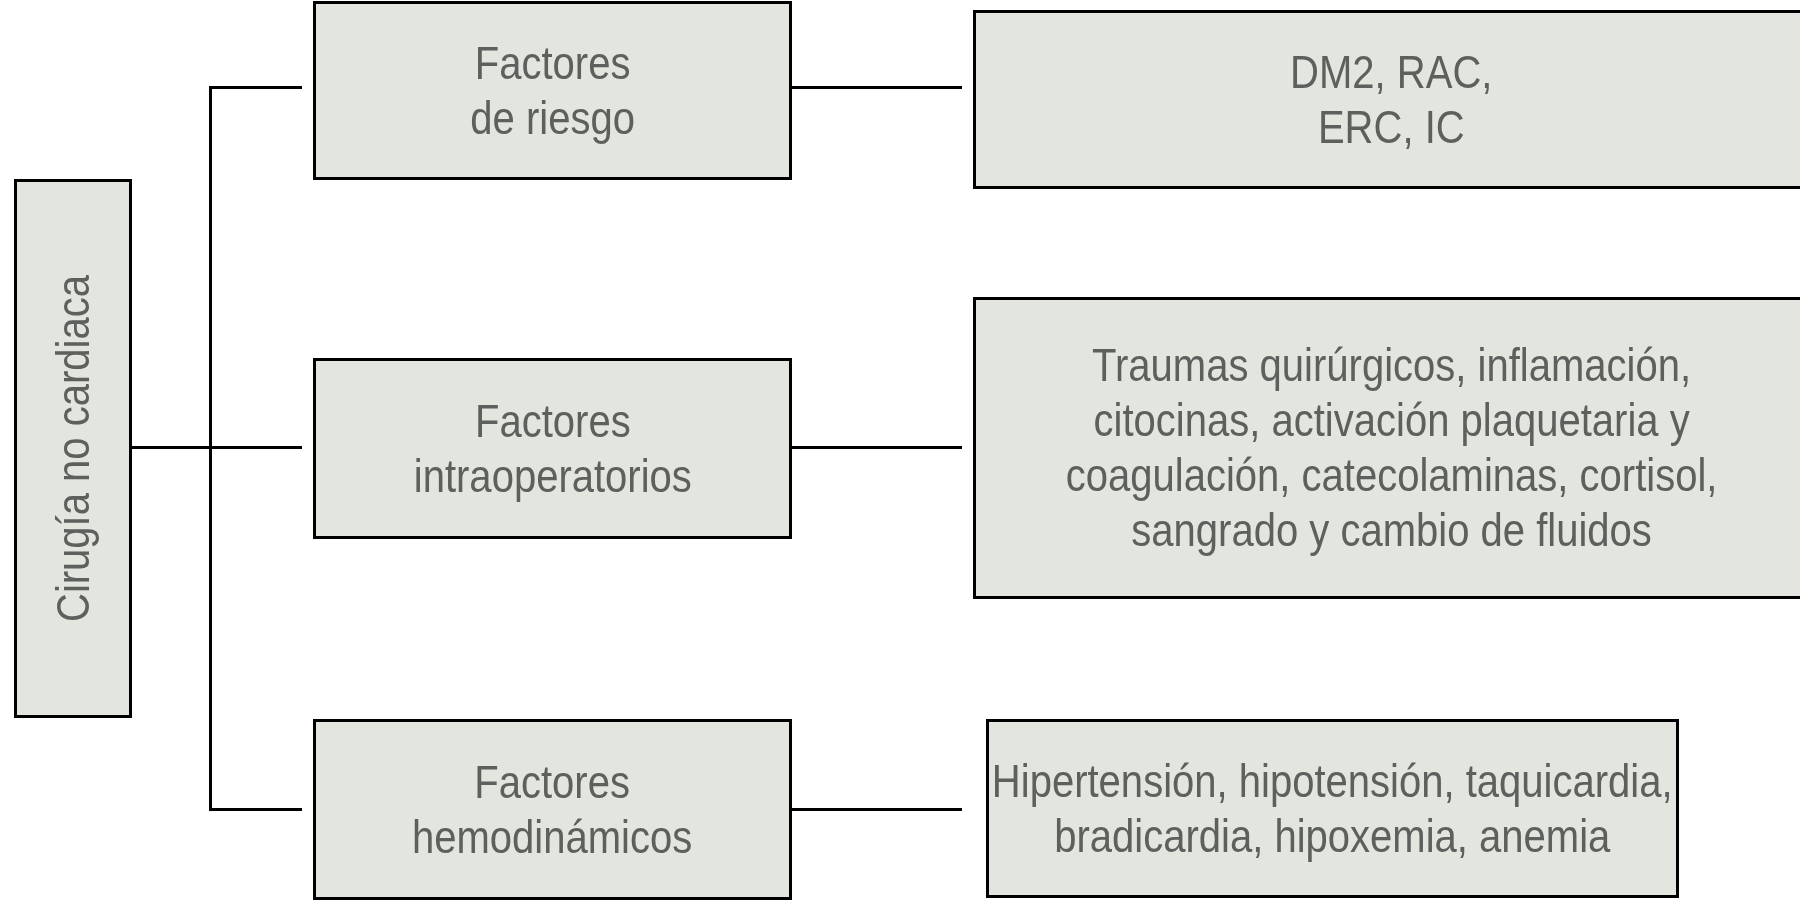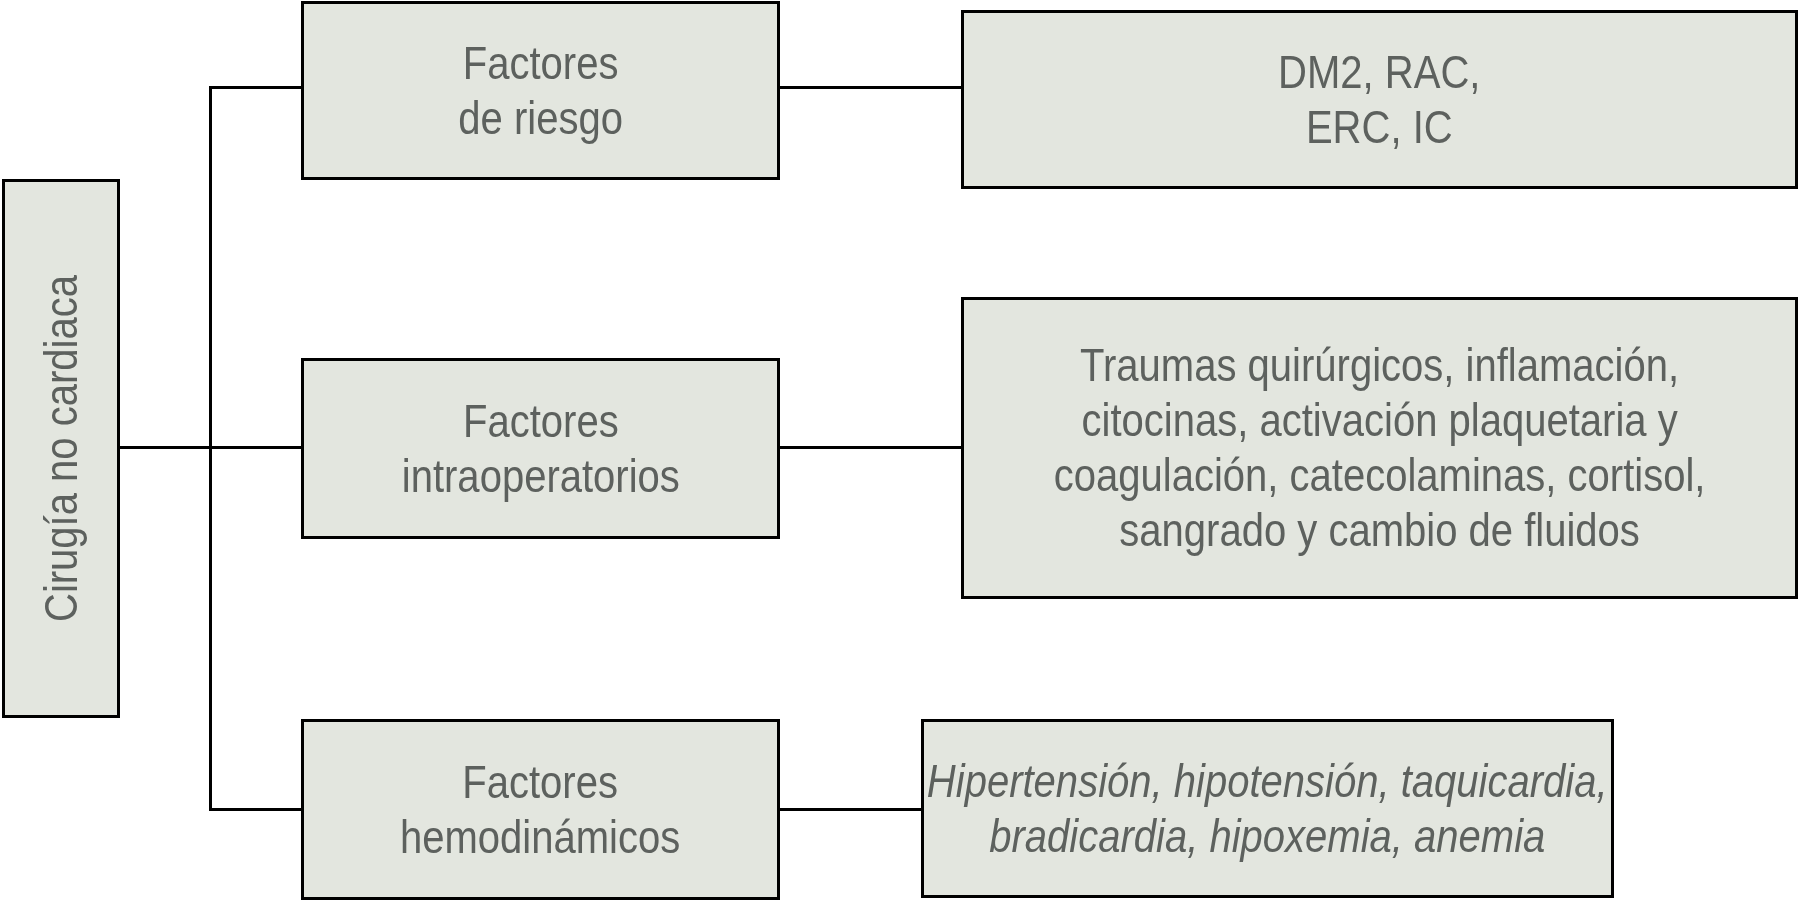--- a/index.html
+++ b/index.html
@@ -17,20 +17,21 @@
   }
   .box {
     position: absolute;
     box-sizing: border-box;
     background: #e3e6df;
     border: 3px solid #000000;
     display: flex;
     align-items: center;
     justify-content: center;
     overflow: visible;
+    margin-left: 12px;
   }
   .box-text {
     flex: none;
     width: max-content;
     max-width: none;
     white-space: pre-line;
     text-align: center;
     color: #5d615e;
     font-size: 46px;
     line-height: 55px;
@@ -47,21 +48,21 @@
   }
   
   .box-root   { left: 2px;   top: 179px; width: 118px; height: 539px; }
   
   .box-mid-1  { left: 301px; top: 1px;   width: 479px; height: 179px; }
   .box-mid-2  { left: 301px; top: 358px; width: 479px; height: 181px; }
   .box-mid-3  { left: 301px; top: 719px; width: 479px; height: 181px; }
   
   .box-right-1 { left: 961px; top: 10px;   width: 837px; height: 179px; }
   .box-right-2 { left: 961px; top: 297px; width: 837px; height: 302px; }
-  .box-right-3 { left: 921px; top: 719px; width: 693px; height: 179px; font-style: italic; }
+  .box-right-3 { left: 974px; top: 719px; width: 693px; height: 179px; }
   
   .trunk        { left: 209px; top: 86px;  width: 3px;   height: 725px; }
   .branch-1     { left: 209px; top: 86px;  width: 93px;  height: 3px; }
   .branch-2     { left: 120px; top: 446px; width: 182px; height: 3px; }
   .branch-3     { left: 209px; top: 808px; width: 93px;  height: 3px; }
   .conn-right-1 { left: 779px; top: 86px;  width: 183px; height: 3px; }
   .conn-right-2 { left: 779px; top: 446px; width: 183px; height: 3px; }
   .conn-right-3 { left: 779px; top: 808px; width: 183px; height: 3px; }
 </style>
 </head>

